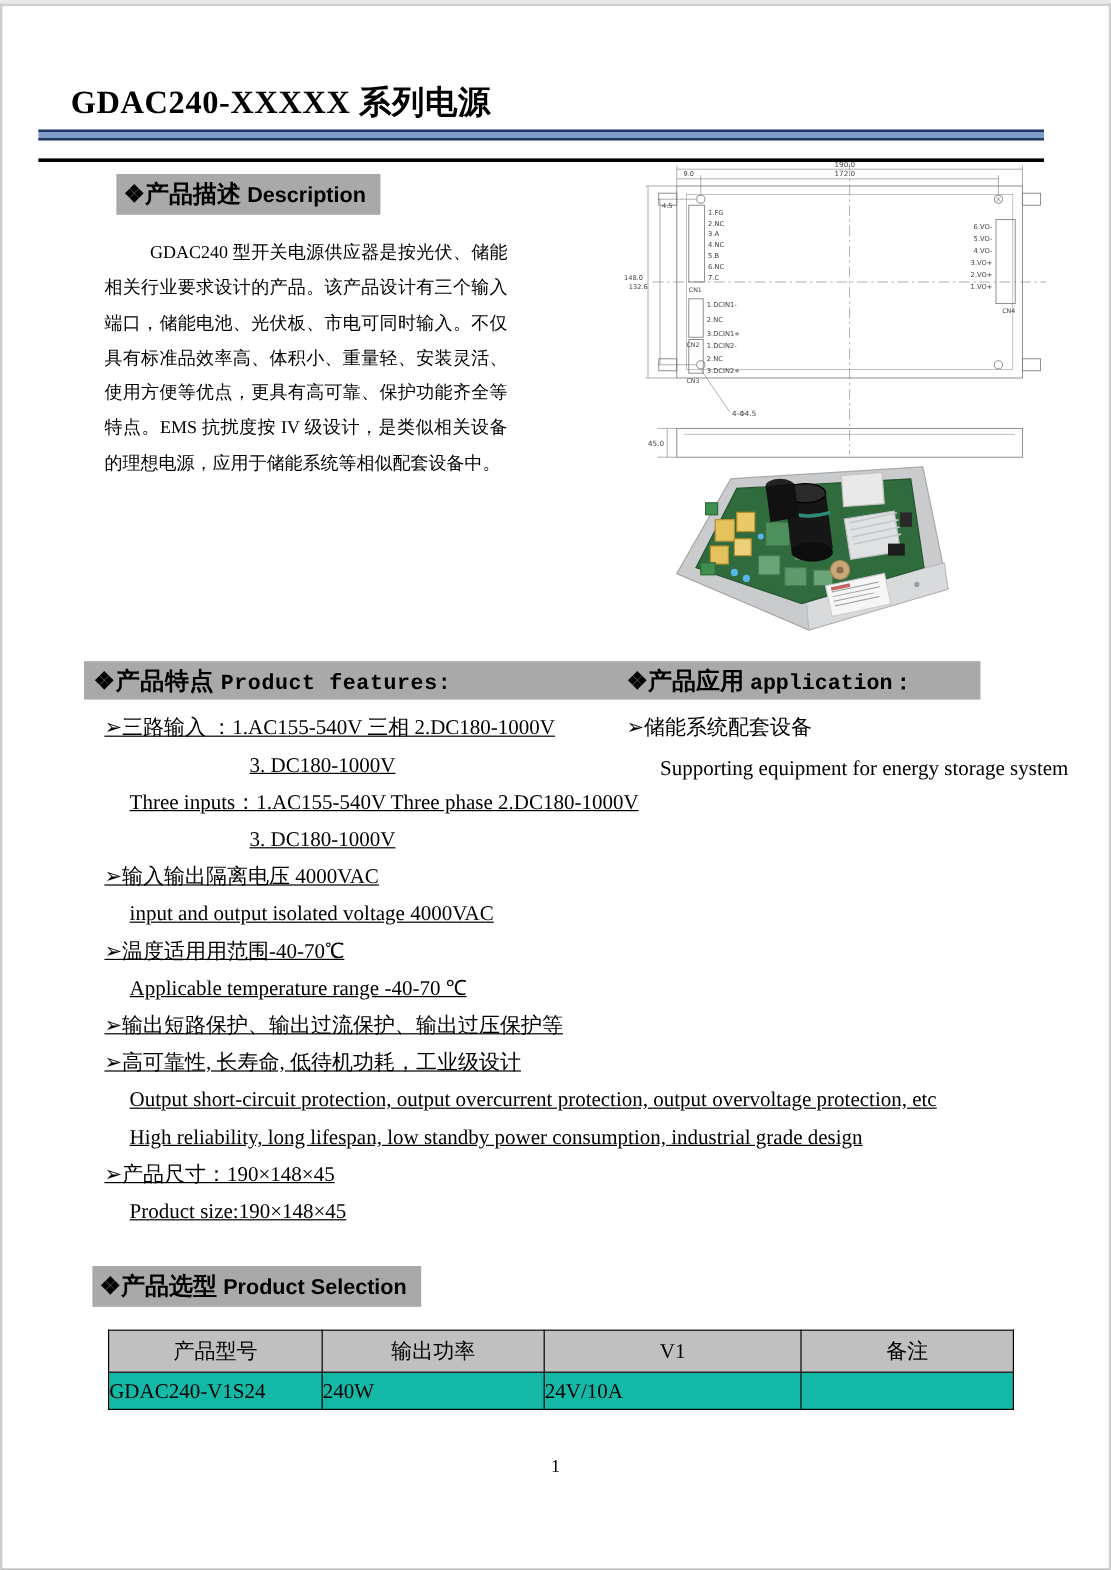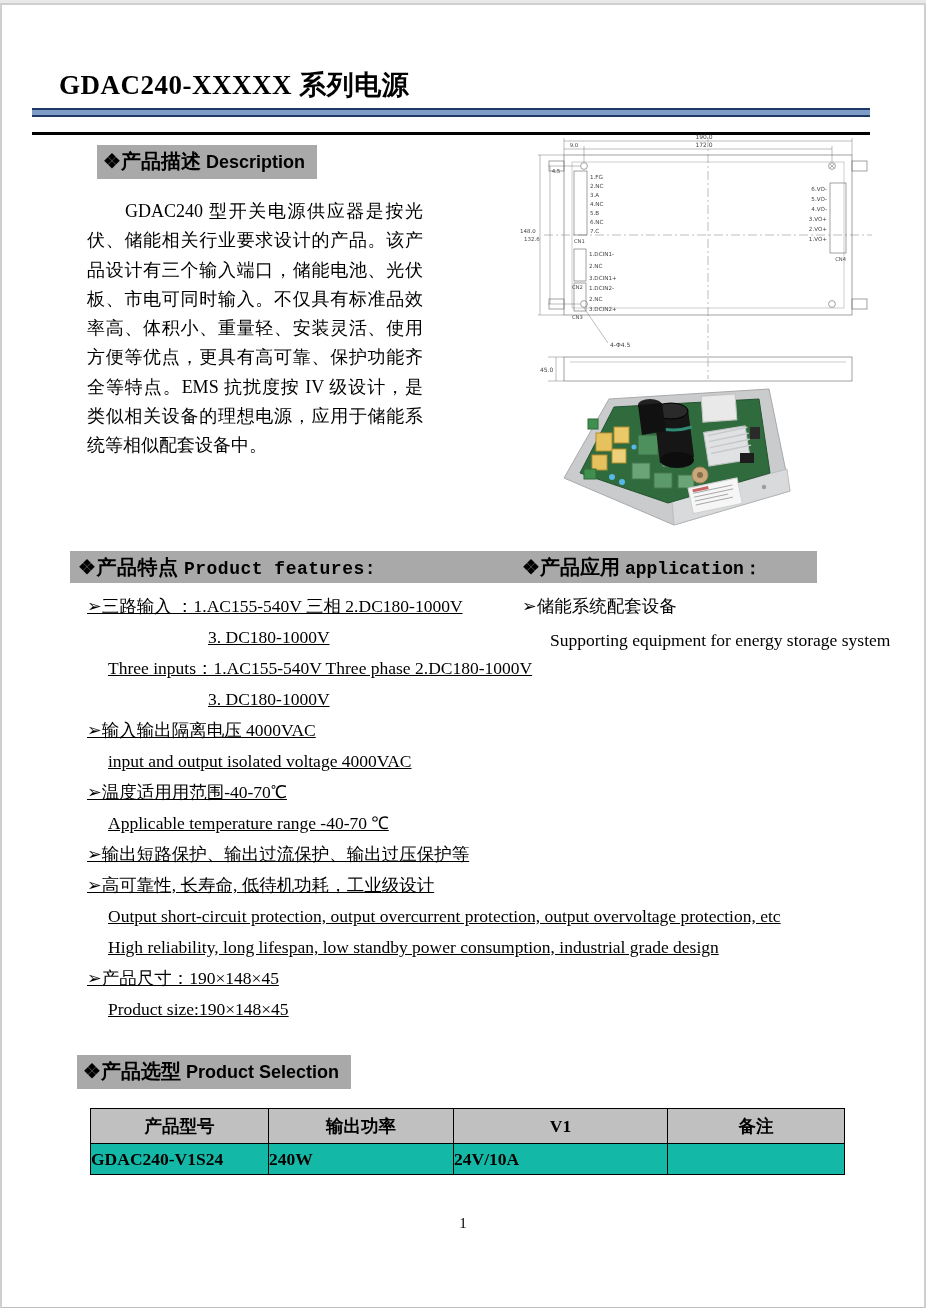--- a/index.html
+++ b/index.html
@@ -23,21 +23,21 @@
     position:absolute; left:30px; top:127px; width:838px; height:3px; background:#000;
   }
   .chip {
     position:absolute; background:#a9a9a9; padding:3px 12px 4px 6px;
     font-size:20px; font-weight:bold; white-space:nowrap;
   }
   .chip .en { font-family:"Liberation Sans", sans-serif; font-size:18px; font-weight:bold; }
   .desc-chip { left:95px; top:140px; }
   .desc-body {
     position:absolute; left:85px; top:192px; width:336px;
-    font-size:18px; line-height:29.3px; text-align:justify; text-indent:38px;
+    font-size:15px; line-height:29.3px; text-align:justify; text-indent:38px;
   }
   .feat-bar {
     position:absolute; left:68px; top:546px; width:747px; height:32px; background:#a9a9a9;
   }
   .feat-bar .hdr { position:absolute; top:3px; font-size:20px; font-weight:bold; white-space:nowrap; }
   .feat-bar .hdr-left { left:8px; letter-spacing:0.5px; }
   .feat-bar .hdr-right { left:452px; }
   .feat-bar .en { font-family:Liberation Mono, monospace; font-size:18px; font-weight:bold; }
   .features-list {
     position:absolute; left:85px; top:586px; width:795px;
@@ -51,21 +51,21 @@
     font-size:17.5px; line-height:31px;
   }
   .application-list .a-sub { padding-left:28px; margin-top:3px; white-space:nowrap; }
   .sel-chip { left:75px; top:1050px; }
   table.sel-table {
     position:absolute; left:88px; top:1103px; width:754px;
     border-collapse:collapse; table-layout:fixed;
     font-size:17.5px;
   }
   table.sel-table th, table.sel-table td {
-    border:1.5px solid #000; font-weight:bold; padding:0;
+    border:1.5px solid #000; font-weight:normal; padding:0;
   }
   table.sel-table th { background:#c0c0c0; height:34px; }
   table.sel-table td { height:30px; background:#14b8a6; }
   .col-model { width:178px; } .col-power { width:185px; } .col-v1 { width:214px; } .col-note { width:177px; }
   .page-number {
     position:absolute; left:0; right:0; top:1210px; text-align:center; font-size:15px;
   }
   .tech-drawing { position:absolute; left:516px; top:126px; }
   .product-photo { position:absolute; left:552px; top:378px; }
   svg text { font-family:"DejaVu Sans", sans-serif; fill:#444; }

